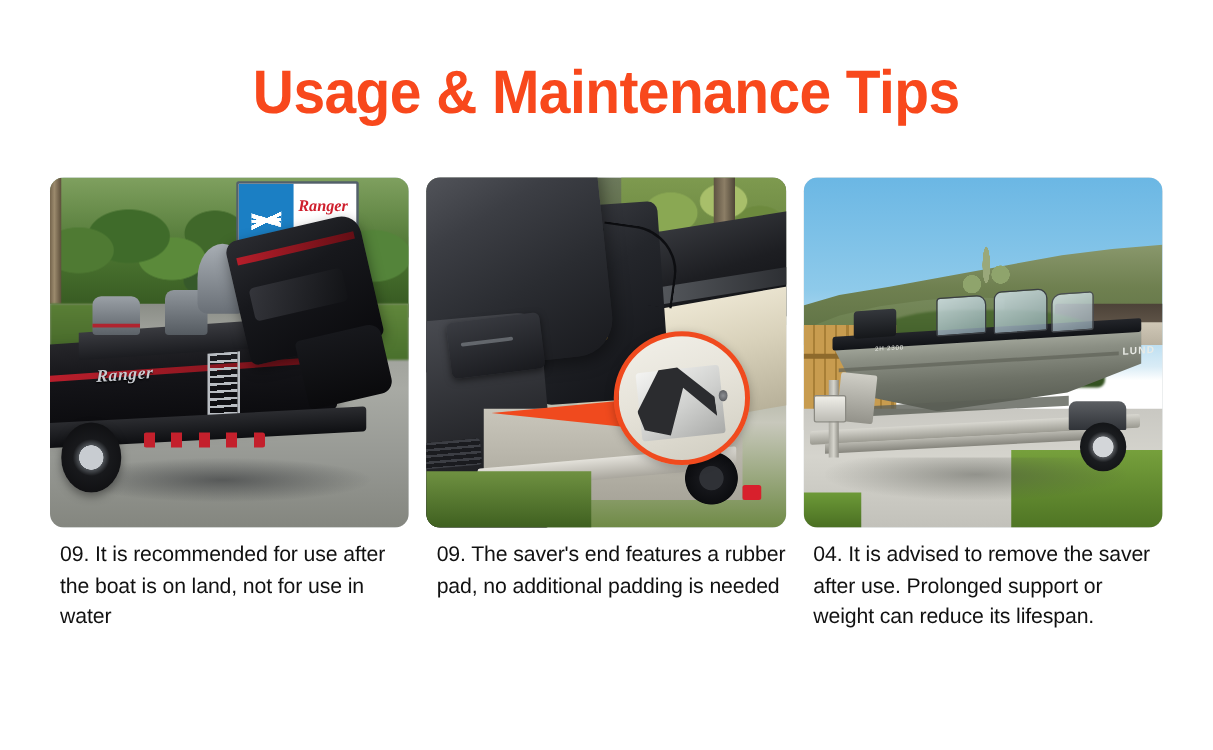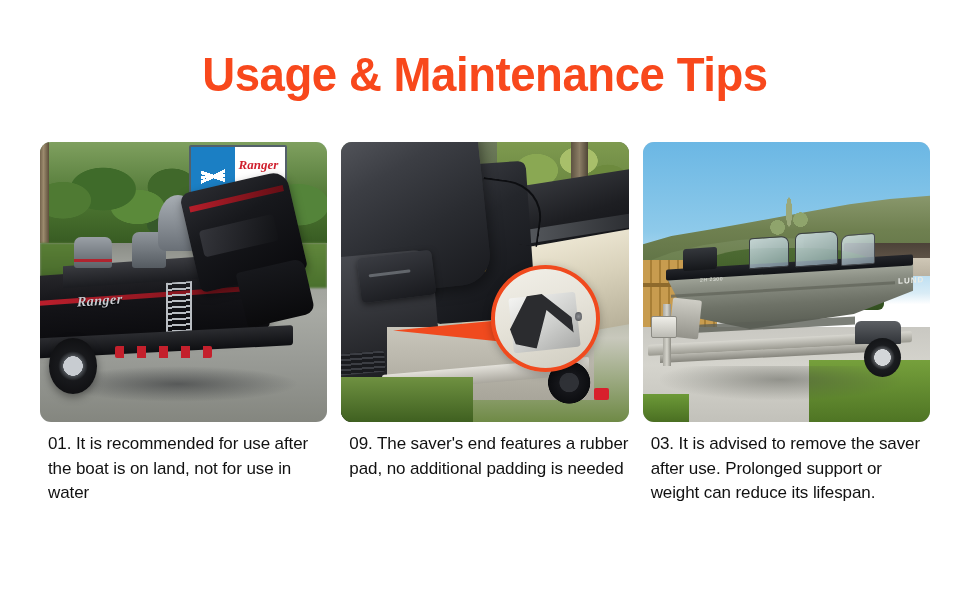--- a/index.html
+++ b/index.html
@@ -362,16 +362,16 @@
     <div class="c3-tframe2"></div>
     <div class="c3-fend"></div>
     <div class="c3-wheel"></div>
     <div class="c3-vbow"></div>
     <div class="c3-jack"></div>
     <div class="c3-box"></div>
   </div>
 </div>
 
 <div class="captions">
-  <div class="caption">01. It is recommended for use after the boat is on land, not for use in water</div>
+  <div class="caption">09. It is recommended for use after the boat is on land, not for use in water</div>
   <div class="caption c2">09. The saver's end features a rubber pad, no additional padding is needed</div>
-  <div class="caption">03. It is advised to remove the saver after use. Prolonged support or weight can reduce its lifespan.</div>
+  <div class="caption">04. It is advised to remove the saver after use. Prolonged support or weight can reduce its lifespan.</div>
 </div>
 
 </body></html>

